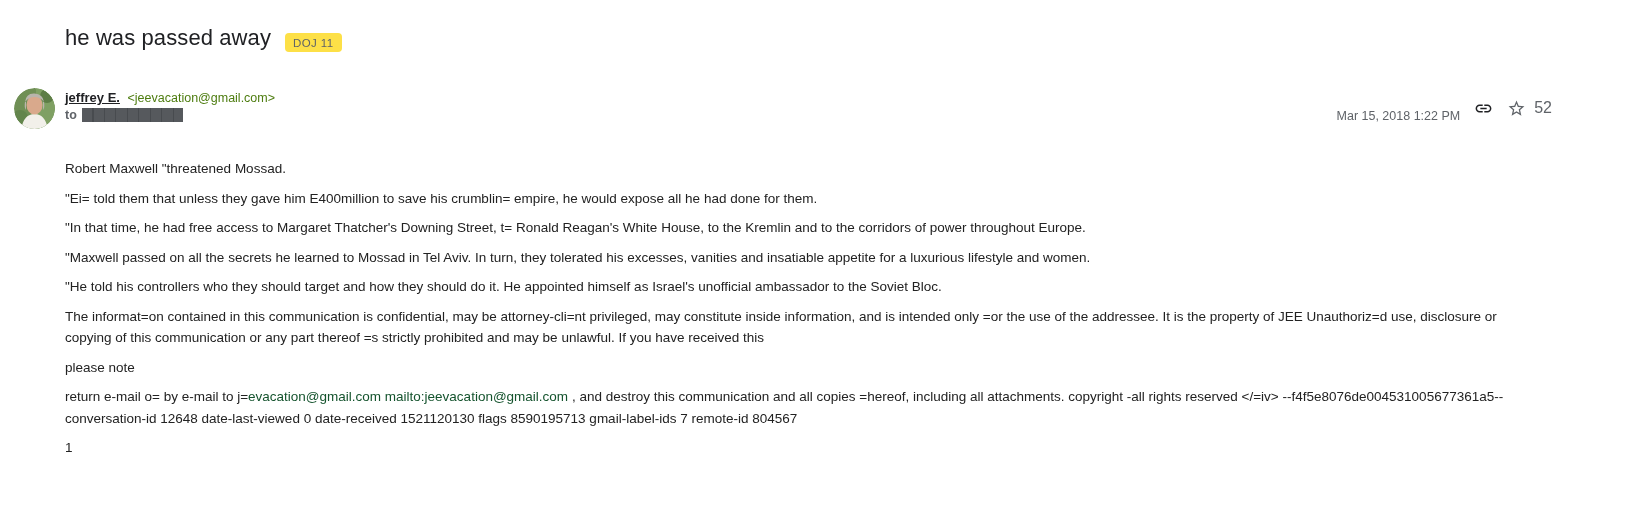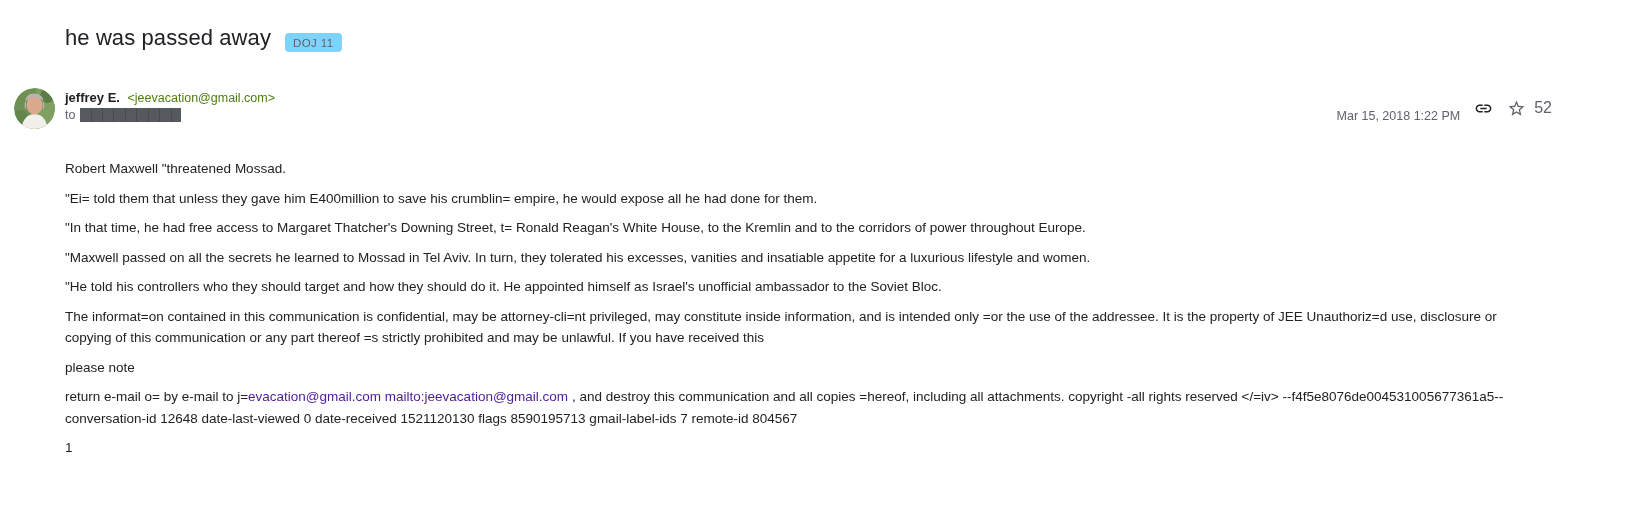--- a/index.html
+++ b/index.html
@@ -22,21 +22,21 @@
   }
   .subject-title {
     font-size: 22px;
     font-weight: 400;
     color: #202124;
     letter-spacing: 0.1px;
   }
   .subject-badge {
     margin-left: 14px;
     margin-top: 9px;
-    background: #7dd3fc;
+    background: #fde047;
     color: #5f6368;
     font-size: 11.5px;
     letter-spacing: 0.4px;
     padding: 4px 8px 3px;
     border-radius: 4px;
     white-space: nowrap;
   }
 
   
   .msg-header {
@@ -54,28 +54,29 @@
     flex: 0 0 41px;
     margin-top: 1px;
   }
   .avatar svg { display: block; }
   .sender-block {
     margin-left: 10px;
     flex: 1 1 auto;
     padding-top: 2px;
   }
   .sender-line { font-size: 13px; line-height: 17px; }
-  .sender-name { font-weight: bold; color: #202124; }
+  .sender-name { font-weight: bold; color: #202124; text-decoration: underline; }
   .sender-email { color: #4d7c0f; font-size: 12.5px; margin-left: 4px; }
   .to-line {
     margin-top: 1px;
     font-size: 12.5px;
     color: #5f6368;
     display: flex;
     align-items: center;
+    font-weight: bold;
   }
   .redaction {
     display: inline-block;
     margin-left: 5px;
     width: 101px;
     height: 14px;
     background: repeating-linear-gradient(90deg, #56595d 0px, #56595d 10.5px, #484b4f 10.5px, #484b4f 11.5px);
   }
   .meta-block {
     flex: 0 0 auto;
@@ -97,21 +98,21 @@
   .msg-body {
     margin: 29px 92px 0 65px;
     font-size: 13.5px;
     color: #222222;
   }
   .msg-body p {
     line-height: 21.5px;
     margin-bottom: 8px;
   }
   .msg-body a {
-    color: #4c1d95;
+    color: #14532d;
     text-decoration: none;
     cursor: pointer;
   }
 </style>
 </head>
 <body>
 
 <div class="subject-row">
   <h1 class="subject-title">he was passed away</h1>
   <span class="subject-badge">DOJ 11</span>

